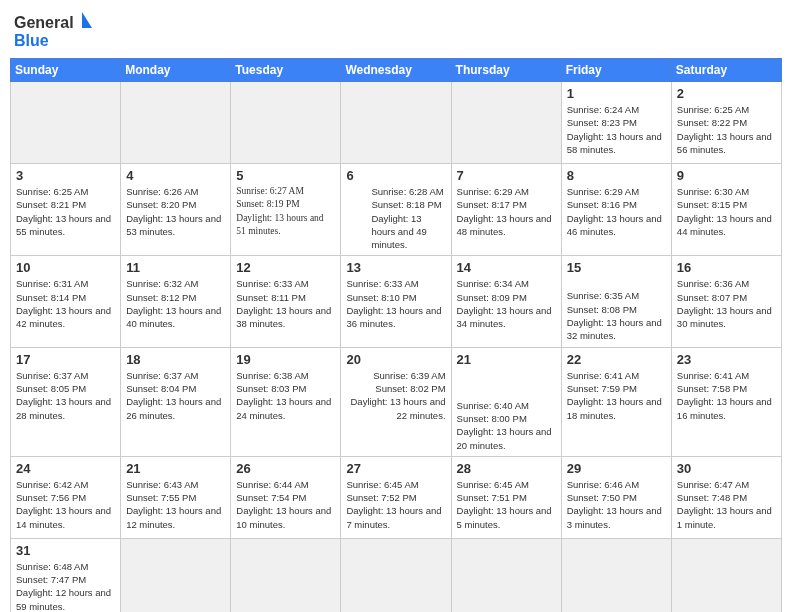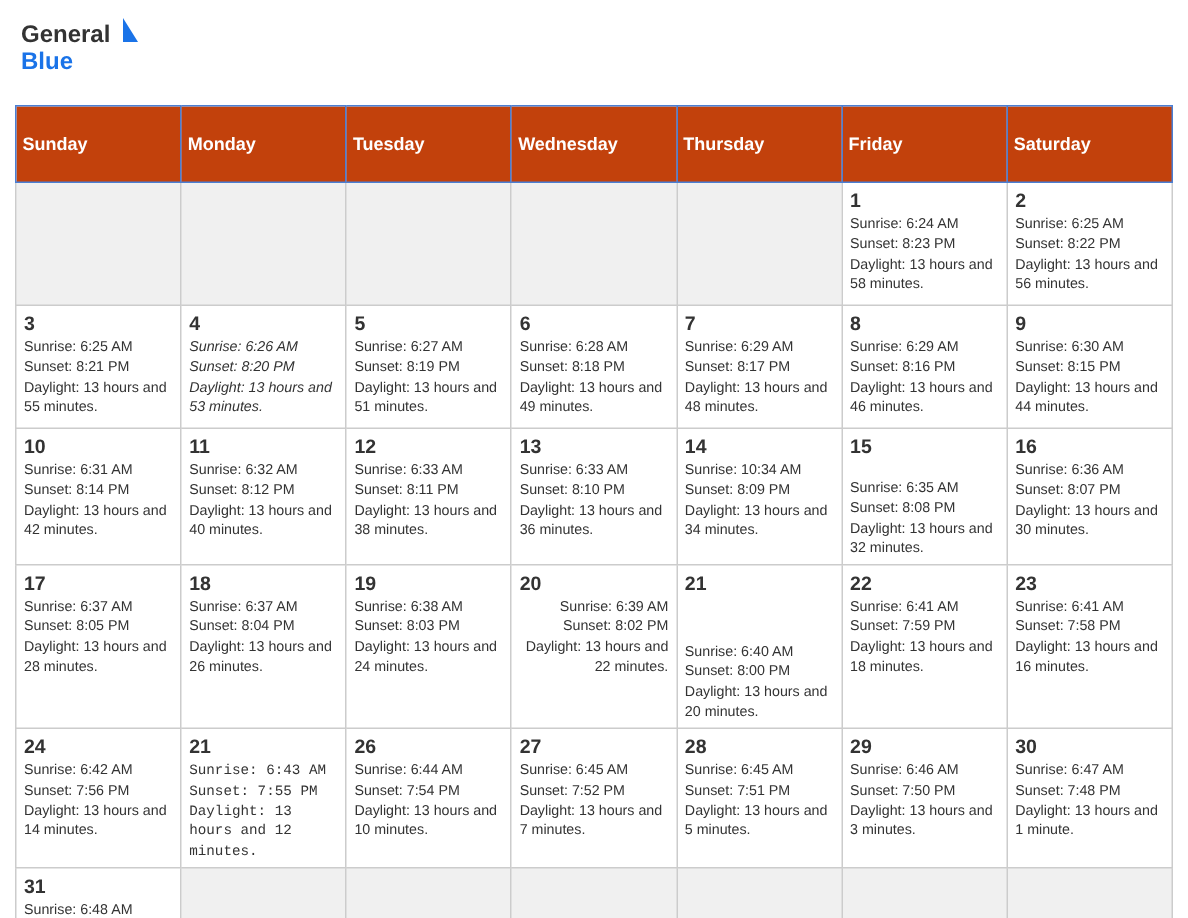--- a/index.html
+++ b/index.html
@@ -7,21 +7,21 @@
       font-family: Arial, sans-serif;
       background: #fff;
       width: 792px;
       min-height: 612px;
       padding: 10px;
     }
     .header {
       display: flex;
       justify-content: space-between;
       align-items: flex-start;
-      margin-bottom: 20px;
+      margin-bottom: 8px;
       padding: 0 4px;
     }
     .logo {
       display: flex;
       align-items: center;
       gap: 4px;
     }
     .logo-icon {
       width: 36px;
       height: 36px;
@@ -38,25 +38,25 @@
     .location {
       font-size: 14px;
       color: #333;
     }
     .calendar {
       width: 100%;
       border-collapse: collapse;
       border: 1px solid #ccc;
     }
     .calendar th {
-      background: #c2410c;
+      background: #3b82f6;
       color: #fff;
       font-size: 12px;
       font-weight: bold;
-      padding: 18px 4px;
+      padding: 4px 4px;
       text-align: left;
       border: 1px solid #4a7fd4;
     }
     .calendar td {
       border: 1px solid #ccc;
       vertical-align: top;
       padding: 4px 5px;
       width: calc(100% / 7);
       min-height: 80px;
       font-size: 10px;
@@ -130,33 +130,33 @@
       </tr>
       <tr style="height: 82px;">
         <td>
           <span class="day-number">3</span>
           <div class="day-info" style="white-space: pre-line;">Sunrise: 6:25 AM
 Sunset: 8:21 PM
 Daylight: 13 hours and 55 minutes.</div>
         </td>
         <td>
           <span class="day-number">4</span>
-          <div class="day-info" style="white-space: pre-line; font-style: italic;">Sunrise: 6:26 AM
+          <div class="day-info" style="white-space: pre-line;">Sunrise: 6:26 AM
 Sunset: 8:20 PM
 Daylight: 13 hours and 53 minutes.</div>
         </td>
         <td>
           <span class="day-number">5</span>
-          <div class="day-info" style="white-space: pre-line;">Sunrise: 6:27 AM
+          <div class="day-info" style="white-space: pre-line; font-family: Liberation Serif, serif;">Sunrise: 6:27 AM
 Sunset: 8:19 PM
 Daylight: 13 hours and 51 minutes.</div>
         </td>
         <td>
           <span class="day-number">6</span>
-          <div class="day-info" style="white-space: pre-line;">Sunrise: 6:28 AM
+          <div class="day-info" style="white-space: pre-line; margin-left: 25px;">Sunrise: 6:28 AM
 Sunset: 8:18 PM
 Daylight: 13 hours and 49 minutes.</div>
         </td>
         <td>
           <span class="day-number">7</span>
           <div class="day-info" style="white-space: pre-line;">Sunrise: 6:29 AM
 Sunset: 8:17 PM
 Daylight: 13 hours and 48 minutes.</div>
         </td>
         <td>
@@ -192,21 +192,21 @@
 Daylight: 13 hours and 38 minutes.</div>
         </td>
         <td>
           <span class="day-number">13</span>
           <div class="day-info" style="white-space: pre-line;">Sunrise: 6:33 AM
 Sunset: 8:10 PM
 Daylight: 13 hours and 36 minutes.</div>
         </td>
         <td>
           <span class="day-number">14</span>
-          <div class="day-info" style="white-space: pre-line;">Sunrise: 10:34 AM
+          <div class="day-info" style="white-space: pre-line;">Sunrise: 6:34 AM
 Sunset: 8:09 PM
 Daylight: 13 hours and 34 minutes.</div>
         </td>
         <td>
           <span class="day-number">15</span>
           <div class="day-info" style="white-space: pre-line; margin-top: 14px;">Sunrise: 6:35 AM
 Sunset: 8:08 PM
 Daylight: 13 hours and 32 minutes.</div>
         </td>
         <td>
@@ -262,21 +262,21 @@
       </tr>
       <tr style="height: 82px; margin-top: 12px;">
         <td>
           <span class="day-number">24</span>
           <div class="day-info" style="white-space: pre-line;">Sunrise: 6:42 AM
 Sunset: 7:56 PM
 Daylight: 13 hours and 14 minutes.</div>
         </td>
         <td>
           <span class="day-number">21</span>
-          <div class="day-info" style="white-space: pre-line; font-family: Liberation Mono, monospace;">Sunrise: 6:43 AM
+          <div class="day-info" style="white-space: pre-line;">Sunrise: 6:43 AM
 Sunset: 7:55 PM
 Daylight: 13 hours and 12 minutes.</div>
         </td>
         <td>
           <span class="day-number">26</span>
           <div class="day-info" style="white-space: pre-line;">Sunrise: 6:44 AM
 Sunset: 7:54 PM
 Daylight: 13 hours and 10 minutes.</div>
         </td>
         <td>

